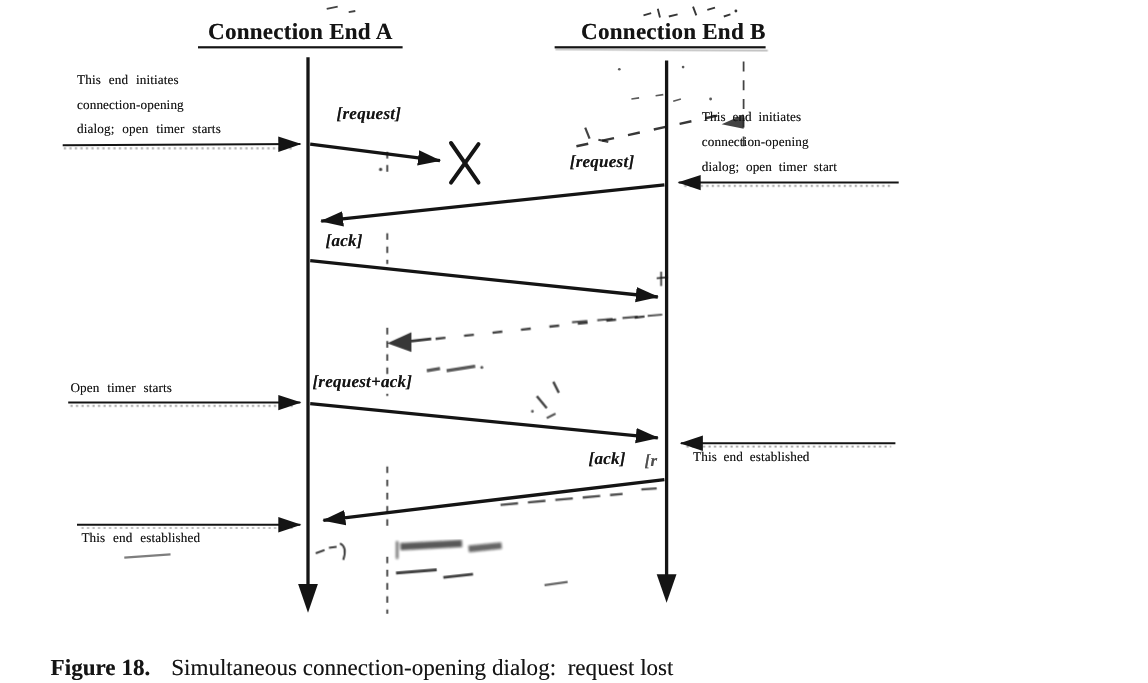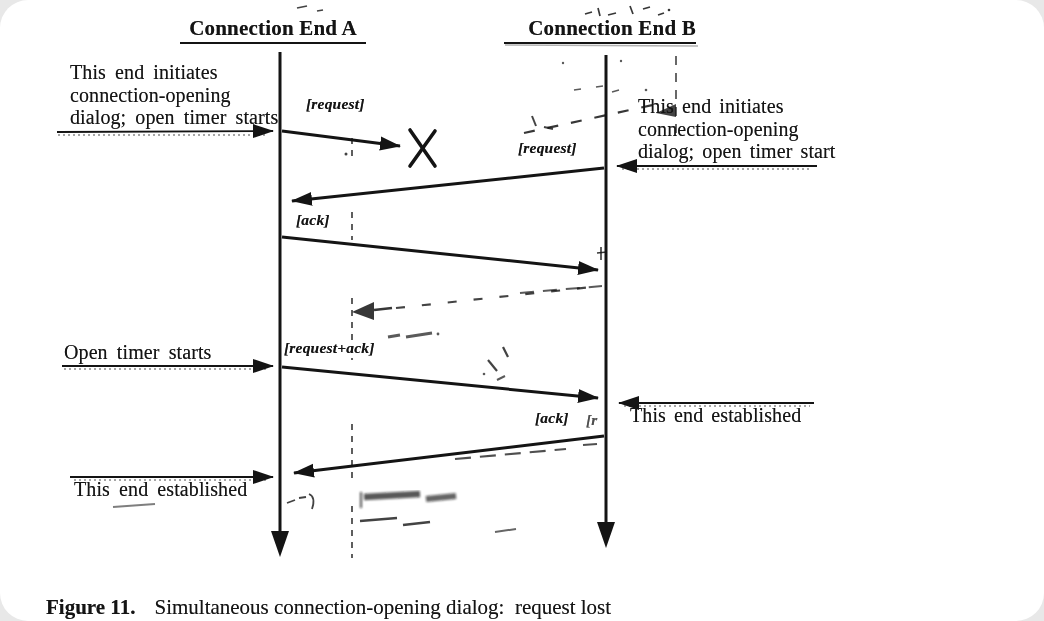--- a/index.html
+++ b/index.html
@@ -3,31 +3,30 @@
 <meta charset="utf-8">
 <style>
   html,body{margin:0;padding:0;background:#e8e8e8;}
   .page{
     position:relative;
     width:1044px;height:621px;
     background:#ffffff;
     overflow:hidden;
     font-family:"Liberation Serif","DejaVu Serif",serif;
     color:#141414;
-    border-radius:28px;
   }
   .abs{position:absolute;}
   svg.overlay{position:absolute;left:0;top:0;width:1044px;height:621px;}
   .endpoint-title{
     font-size:21px;font-weight:bold;letter-spacing:.2px;
     text-align:center;border-bottom:2.6px solid #141414;padding-bottom:1px;
     text-shadow:0 0 .5px rgba(10,10,10,.55);
   }
   .ann{
-    font-size:20px;line-height:22.5px;white-space:pre-line;
+    font-size:12px;line-height:22.5px;white-space:pre-line;
     word-spacing:4px;letter-spacing:.1px;
     text-shadow:0 0 .5px rgba(10,10,10,.5);
   }
   .msg-label{
     font-size:15.5px;font-weight:bold;letter-spacing:.2px;
     text-shadow:0 0 .6px rgba(10,10,10,.6);
     font-style:italic;
   }
   .ghost{opacity:.75;filter:blur(.4px);}
   .caption{font-size:21px;white-space:pre;text-shadow:0 0 .4px rgba(10,10,10,.45);}
@@ -177,16 +176,16 @@
   <div class="abs ann" style="left:74px;top:478px;">This end established</div>
 
   <div class="abs msg-label" style="left:306px;top:95px;">[request]</div>
   <div class="abs msg-label" style="left:518px;top:139px;">[request]</div>
   <div class="abs msg-label" style="left:296px;top:211px;">[ack]</div>
   <div class="abs msg-label" style="left:284px;top:339px;">[request+ack]</div>
   <div class="abs msg-label" style="left:535px;top:409px;">[ack]</div>
   <div class="abs msg-label ghost" style="left:586px;top:411px;">[r</div>
 
   <div class="abs caption" style="left:25px;top:570px;">
-    <span class="cap-label">Figure 11.</span><span>Simultaneous connection-opening dialog:  request lost</span>
+    <span class="cap-label">Figure 18.</span><span>Simultaneous connection-opening dialog:  request lost</span>
   </div>
 
 </div>
 
 </body></html>

